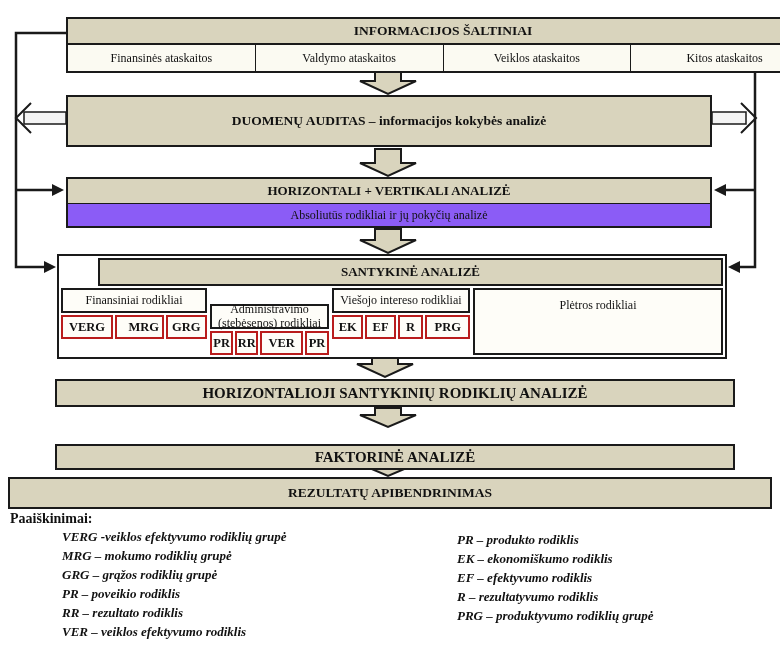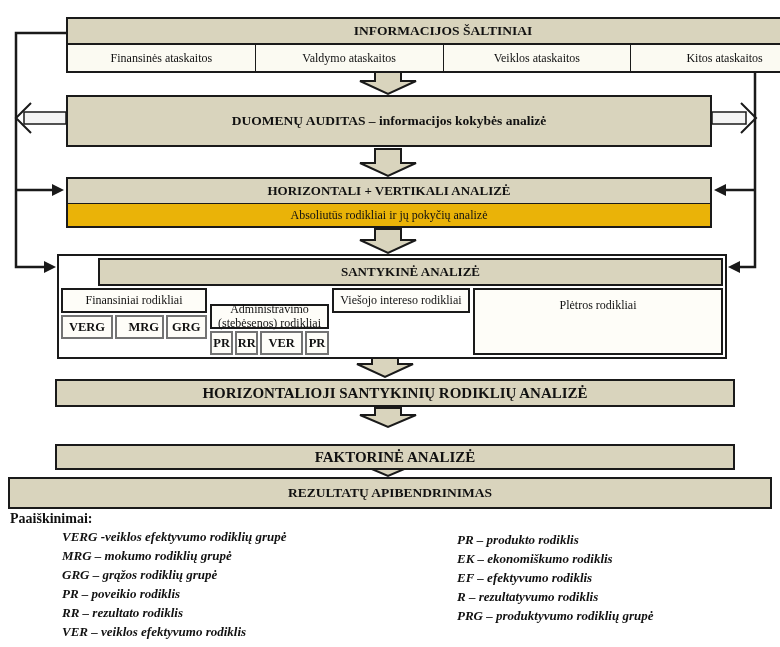--- a/index.html
+++ b/index.html
@@ -19,35 +19,35 @@
   .sources .cols{display:flex;height:26px;background:#fbfaf2;}
   .sources .col{flex:1;font-size:12px;text-align:center;line-height:26px;border-left:1.5px solid #1a1a1a;}
   .sources .col:first-child{border-left:none;}
 
   
   .audit{left:66px;top:95px;width:646px;height:52px;display:flex;align-items:center;justify-content:center;font-size:13.5px;}
 
   
   .hv{left:66px;top:177px;width:646px;}
   .hv .title{height:24px;line-height:24px;font-size:13px;border-bottom:1.5px solid #1a1a1a;}
-  .hv .sub{height:22px;line-height:22px;font-size:12px;text-align:center;background:#eab308;}
+  .hv .sub{height:22px;line-height:22px;font-size:12px;text-align:center;background:#8b5cf6;}
 
   
   .santykine{left:57px;top:254px;width:670px;background:#fff;padding:2px;}
   .santykine .title{height:24px;line-height:24px;font-size:13px;border:2px solid #1a1a1a;background:#d9d4bd;margin-left:37px;}
   .sbody{display:flex;gap:3px;margin-top:2px;}
   .sgroup{display:flex;flex-direction:column;gap:2px;}
   .sgroup.g0{flex:0 0 146px;}
   .sgroup.g1{flex:0 0 119px;margin-top:16px;}
   .sgroup.g2{flex:0 0 138px;}
   .sgroup.g3{flex:1 1 auto;}
   .ghead{height:25px;border:2px solid #1a1a1a;background:#fefdf8;font-size:12px;line-height:13.5px;
          display:flex;align-items:center;justify-content:center;text-align:center;padding:0 2px;box-sizing:border-box;}
   .crow{display:flex;gap:2px;}
-  .cell{height:24px;border:2px solid #737373;background:#fefdf8;font-weight:700;font-size:12.5px;
+  .cell{height:24px;border:2px solid #b91c1c;background:#fefdf8;font-weight:700;font-size:12.5px;
         display:flex;align-items:center;justify-content:center;box-sizing:border-box;}
   .g0 .c0{flex:59;} .g0 .c1{flex:44;padding-left:9px;} .g0 .c2{flex:46;}
   .g1 .c0{flex:24;} .g1 .c1{flex:24;} .g1 .c2{flex:48;} .g1 .c3{flex:25;}
   .g2 .c0{flex:33;} .g2 .c1{flex:32;} .g2 .c2{flex:26;} .g2 .c3{flex:49;}
   .ptall{flex:1;border:2px solid #1a1a1a;background:#fefdf8;font-size:12px;text-align:center;
          padding-top:8px;box-sizing:border-box;}
 
   
   .bar{left:55px;width:680px;display:flex;align-items:center;justify-content:center;font-size:15px;}
   .bar1{top:379px;height:28px;}
@@ -127,20 +127,26 @@
         <div class="ghead">Administravimo (stebėsenos) rodikliai</div>
         <div class="crow">
           <div class="cell c0">PR</div>
           <div class="cell c1">RR</div>
           <div class="cell c2">VER</div>
           <div class="cell c3">PR</div>
         </div>
       </div>
       <div class="sgroup g2">
         <div class="ghead">Viešojo intereso rodikliai</div>
+        <div class="crow">
+          <div class="cell c0">EK</div>
+          <div class="cell c1">EF</div>
+          <div class="cell c2">R</div>
+          <div class="cell c3">PRG</div>
+        </div>
       </div>
       <div class="sgroup g3">
         <div class="ptall">Plėtros rodikliai</div>
       </div>
     </div>
   </div>
 
   <div class="node bordered tan hdr bar bar1">HORIZONTALIOJI SANTYKINIŲ RODIKLIŲ ANALIZĖ</div>
   <div class="node bordered tan hdr bar bar2">FAKTORINĖ ANALIZĖ</div>
   <div class="node bordered tan hdr bar bar3">REZULTATŲ APIBENDRINIMAS</div>

